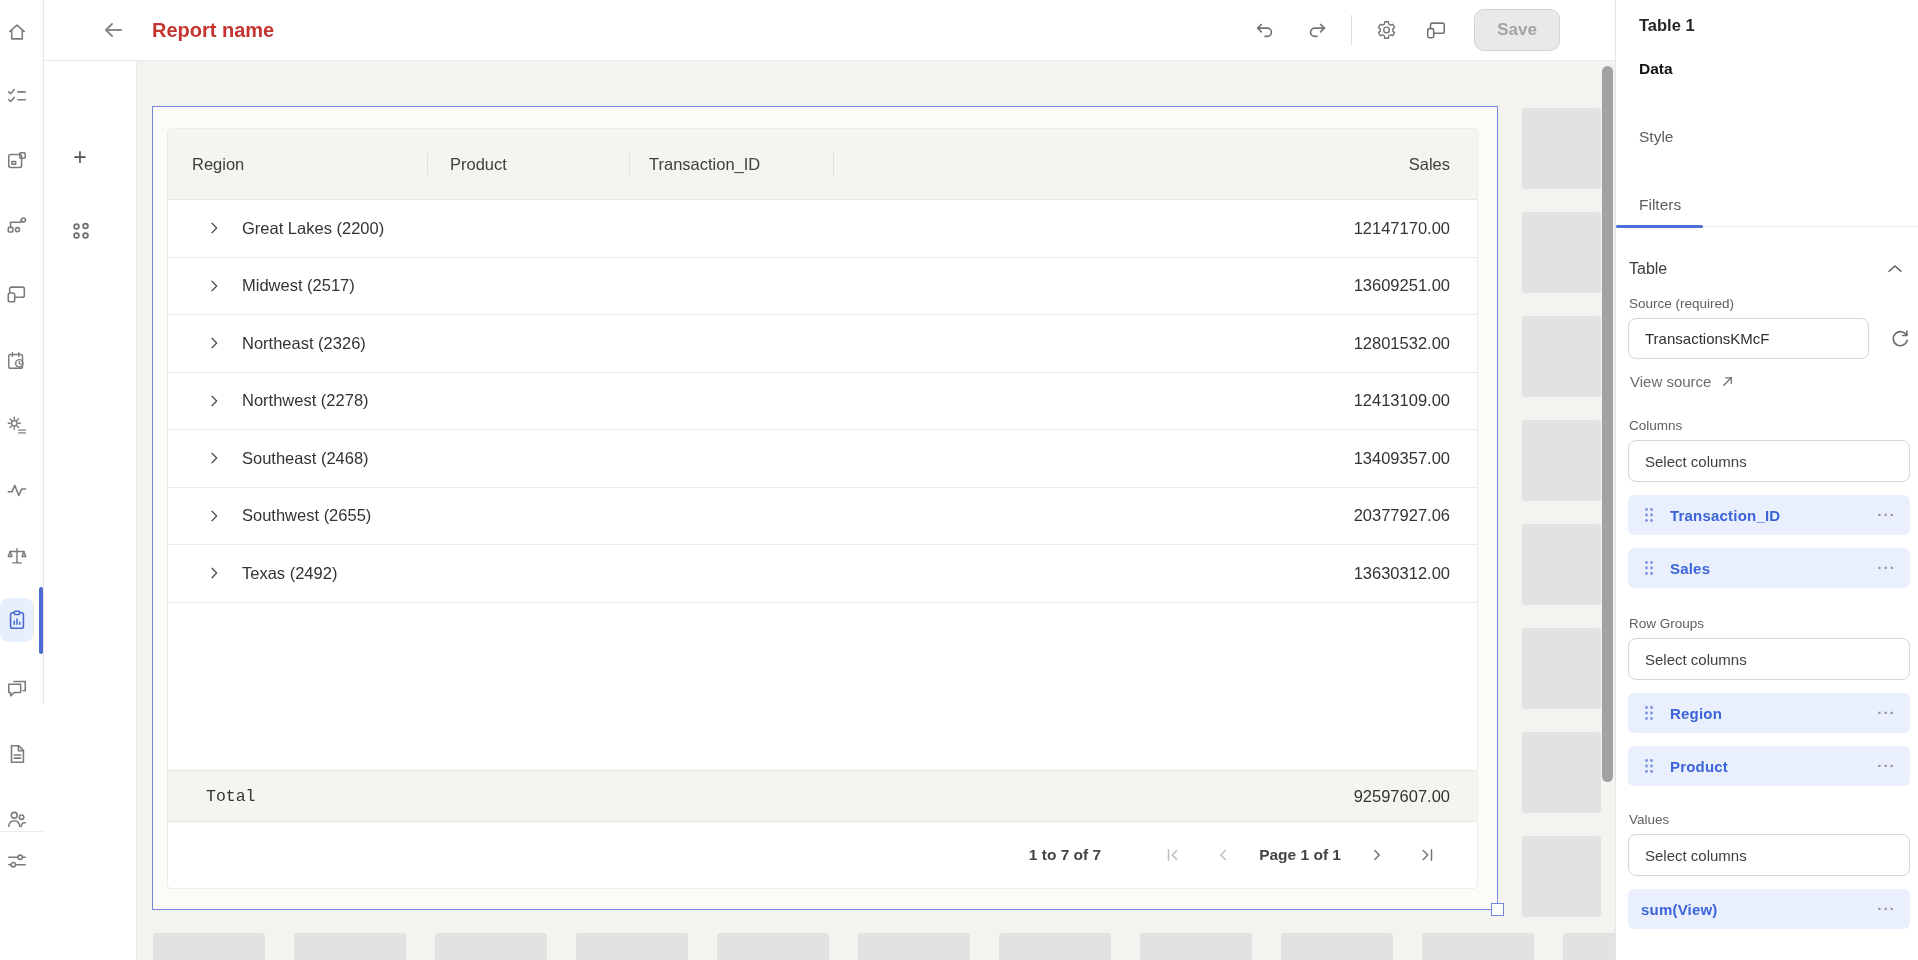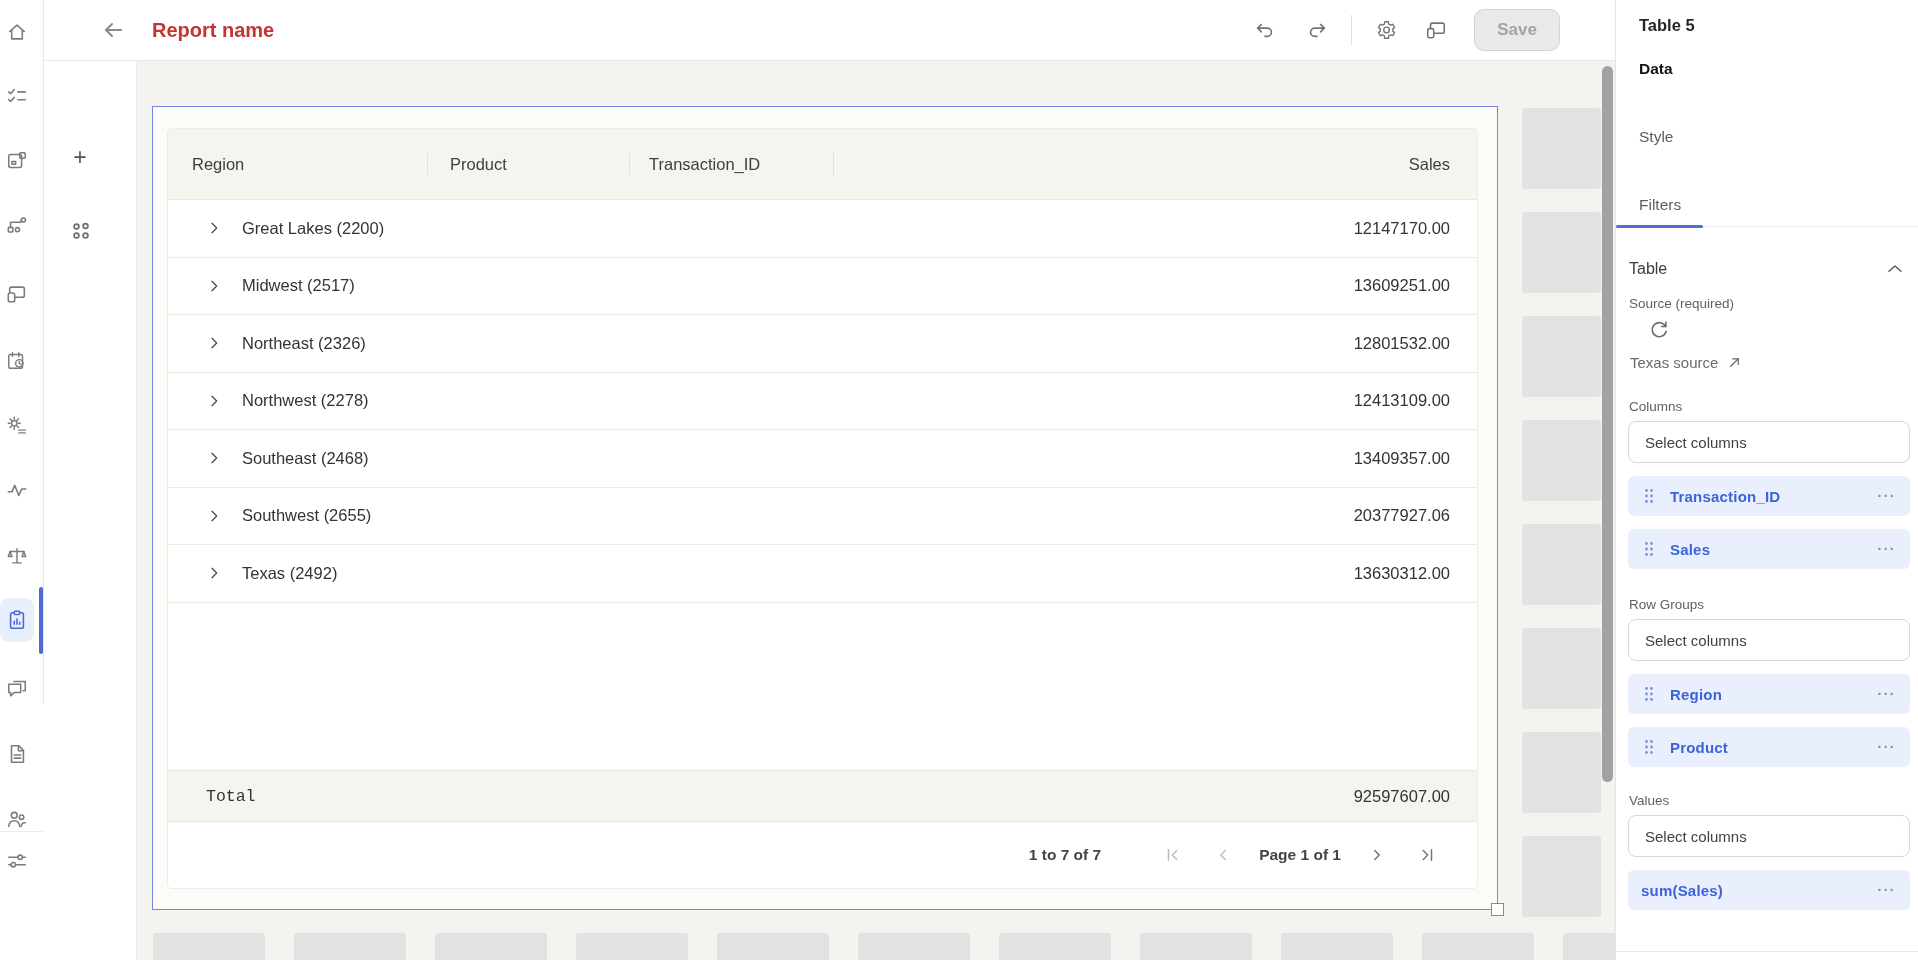--- a/index.html
+++ b/index.html
@@ -425,50 +425,51 @@
           </button>
         </div>
       </div>
       <div class="resize-handle"></div>
     </div>
 
     <div class="scroll-thumb"></div>
   </main>
 
   <aside class="panel">
-    <div class="p-title">Table 5</div>
+    <div class="p-title">Table 1</div>
 
     <div class="p-tabs">
       <span class="p-tab active">Data</span>
       <span class="p-tab">Style</span>
       <span class="p-tab">Filters</span>
       <div class="tabs-line"></div>
       <div class="tabs-active-line"></div>
     </div>
 
     <div class="p-section-head">
       <span>Table</span>
       <span class="p-chevron">
         <svg viewBox="0 0 24 24" fill="none" stroke="currentColor" stroke-width="2" stroke-linecap="round" stroke-linejoin="round" width="18" height="18">
             <path d="M4 15l8-7 8 7"></path>
           </svg>
       </span>
     </div>
 
     <div class="p-label">Source (required)</div>
     <div class="source-row">
+      <div class="p-input">TransactionsKMcF</div>
       <button class="refresh-btn">
         <svg viewBox="0 0 24 24" fill="none" stroke="currentColor" stroke-width="1.8" stroke-linecap="round" stroke-linejoin="round" width="21" height="21">
             <path d="M20 8.5A8 8 0 1 0 20.7 14"></path>
             <path d="M20.5 3.5v5h-5"></path>
           </svg>
       </button>
     </div>
     <div class="view-source">
-      <span>Texas source</span>
+      <span>View source</span>
       <svg viewBox="0 0 24 24" fill="none" stroke="currentColor" stroke-width="2" stroke-linecap="round" stroke-linejoin="round" width="15" height="15">
           <path d="M6 18L18 6"></path>
           <path d="M9 6h9v9"></path>
         </svg>
     </div>
 
     <div class="p-label pt28">Columns</div>
     <div class="p-select">Select columns</div>
     <div class="chip">
       <span class="chip-handle">
@@ -526,21 +527,21 @@
             <circle cx="7.5" cy="13.5" r="1.4"></circle>
           </svg>
       </span>
       <span class="chip-label">Product</span>
       <button class="chip-dots">···</button>
     </div>
 
     <div class="p-label pt26">Values</div>
     <div class="p-select">Select columns</div>
     <div class="chip no-handle">
-      <span class="chip-label">sum(Sales)</span>
+      <span class="chip-label">sum(View)</span>
       <button class="chip-dots">···</button>
     </div>
 
     <div class="p-divider"></div>
     <div class="p-foot-head">
       <span>Web user options</span>
       <span class="p-chevron">
         <svg viewBox="0 0 24 24" fill="none" stroke="currentColor" stroke-width="2" stroke-linecap="round" stroke-linejoin="round" width="18" height="18">
             <path d="M4 15l8-7 8 7"></path>
           </svg>

